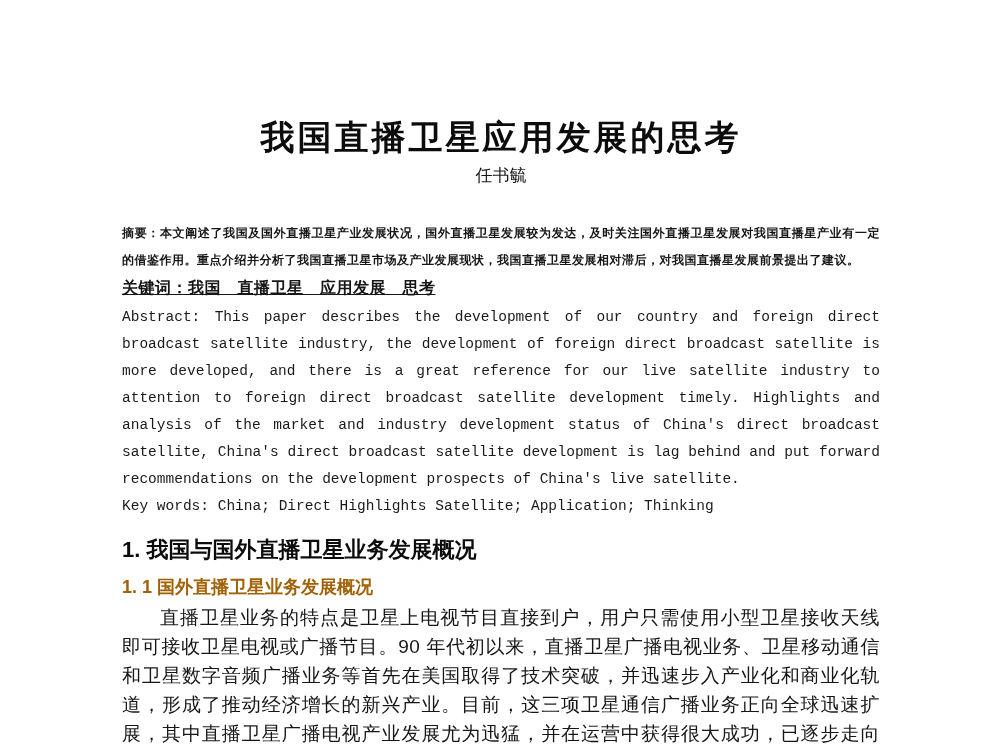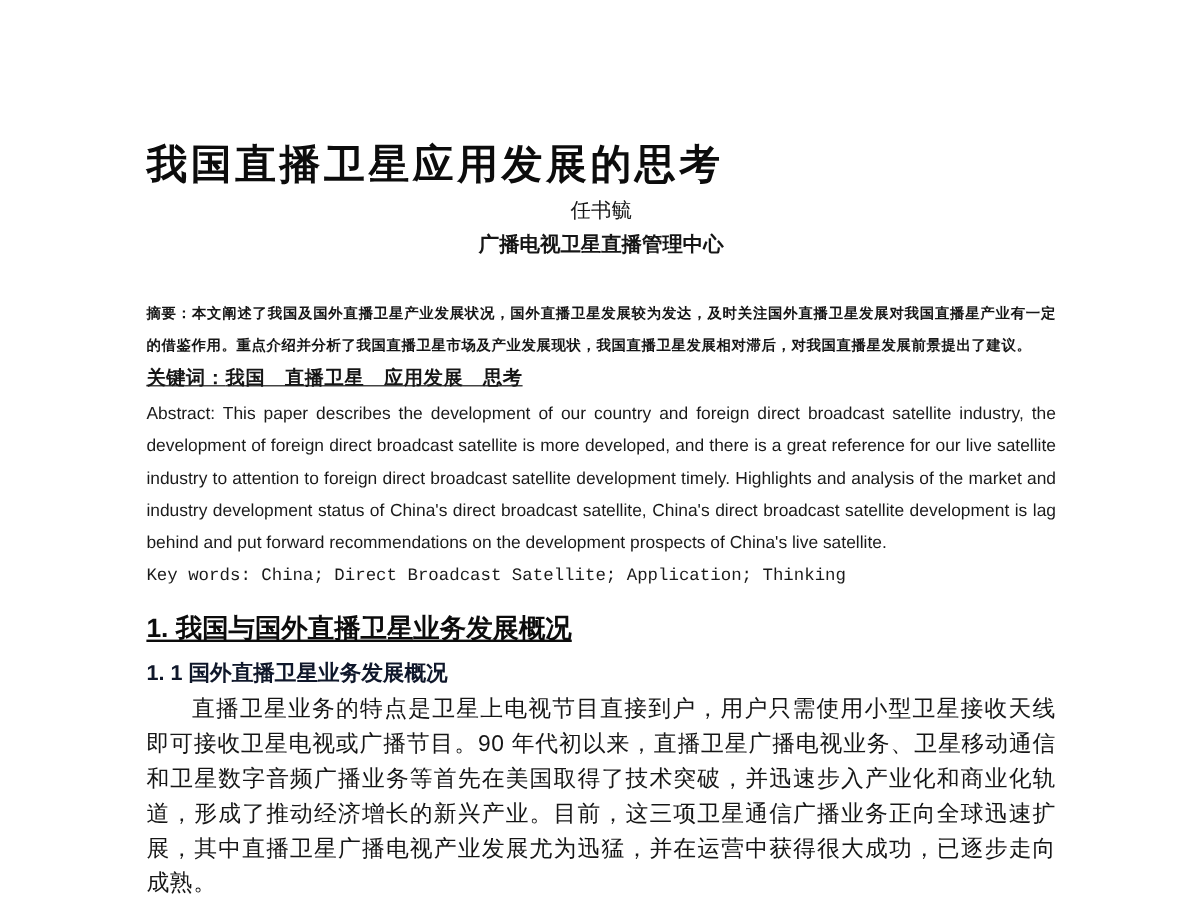--- a/index.html
+++ b/index.html
@@ -15,21 +15,21 @@
     color: #161616;
   }
   .page {
     position: relative;
     width: 758px;
     margin-left: 122px;
     padding-top: 114px;
   }
   .title {
     margin: 0;
-    text-align: left;
+    text-align: center;
     font-size: 34px;
     font-weight: bold;
     letter-spacing: 3px;
     line-height: 46px;
     color: #0c0c0c;
   }
   .author {
     margin: 2px 0 0;
     text-align: center;
     font-size: 17px;
@@ -58,76 +58,74 @@
   .kw-cn {
     margin: 0;
     font-size: 16px;
     line-height: 27px;
     font-weight: 600;
     letter-spacing: 0.5px;
     text-decoration: underline;
   }
   .abs-en {
     margin: 3px 0 0;
-    font-family: Liberation Sans, sans-serif;
+    font-family: Liberation Mono, monospace;
     font-size: 14.5px;
     line-height: 27px;
     text-align: justify;
     color: #1a1a1a;
   }
   .kw-en {
     margin: 0;
     font-family: "Liberation Mono", "DejaVu Sans Mono", monospace;
     font-size: 14.5px;
     line-height: 27px;
     color: #1a1a1a;
   }
   .sec-heading {
     margin: 14px 0 0;
     font-size: 22px;
     font-weight: bold;
     line-height: 32px;
     color: #0c0c0c;
-    text-decoration: underline;
   }
   .subsec-heading {
     margin: 8px 0 0;
     font-size: 18px;
     font-weight: bold;
     line-height: 26px;
-    color: #0f172a;
+    color: #a16207;
   }
   .body-cn {
     margin: 3px 0 0;
     font-size: 19px;
     line-height: 29px;
     text-align: justify;
     text-indent: 2em;
     letter-spacing: 0.5px;
     font-weight: 500;
   }
 </style>
 </head>
 <body>
 
 <div class="page">
 
   <h1 class="title">我国直播卫星应用发展的思考</h1>
 
   <div class="author">任书毓</div>
 
-  <div class="affiliation">广播电视卫星直播管理中心</div>
 
   <p class="abs-cn"><span class="lbl">摘要：</span><span>本文阐述了我国及国外直播卫星产业发展状况，国外直播卫星发展较为发达，及时关注国外直播卫星发展对我国直播星产业有一定的借鉴作用。重点介绍并分析了我国直播卫星市场及产业发展现状，我国直播卫星发展相对滞后，对我国直播星发展前景提出了建议。</span></p>
 
   <p class="kw-cn"><span class="lbl">关键词：</span><span>我国　直播卫星　应用发展　思考</span></p>
 
   <p class="abs-en"><span>Abstract:</span><span> </span><span>This paper describes the development of our country and foreign direct broadcast satellite industry, the development of foreign direct broadcast satellite is more developed, and there is a great reference for our live satellite industry to attention to foreign direct broadcast satellite development timely. Highlights and analysis of the market and industry development status of China's direct broadcast satellite, China's direct broadcast satellite development is lag behind and put forward recommendations on the development prospects of China's live satellite.</span></p>
 
-  <p class="kw-en"><span>Key words:</span><span> </span><span>China; Direct Broadcast Satellite; Application; Thinking</span></p>
+  <p class="kw-en"><span>Key words:</span><span> </span><span>China; Direct Highlights Satellite; Application; Thinking</span></p>
 
   <h2 class="sec-heading">1. 我国与国外直播卫星业务发展概况</h2>
 
   <h3 class="subsec-heading">1. 1 国外直播卫星业务发展概况</h3>
 
   <p class="body-cn">直播卫星业务的特点是卫星上电视节目直接到户，用户只需使用小型卫星接收天线即可接收卫星电视或广播节目。90 年代初以来，直播卫星广播电视业务、卫星移动通信和卫星数字音频广播业务等首先在美国取得了技术突破，并迅速步入产业化和商业化轨道，形成了推动经济增长的新兴产业。目前，这三项卫星通信广播业务正向全球迅速扩展，其中直播卫星广播电视产业发展尤为迅猛，并在运营中获得很大成功，已逐步走向成熟。</p>
 
 </div>
 
 </body></html>

